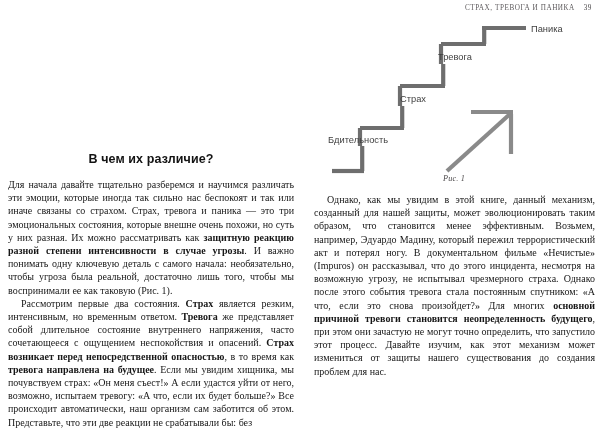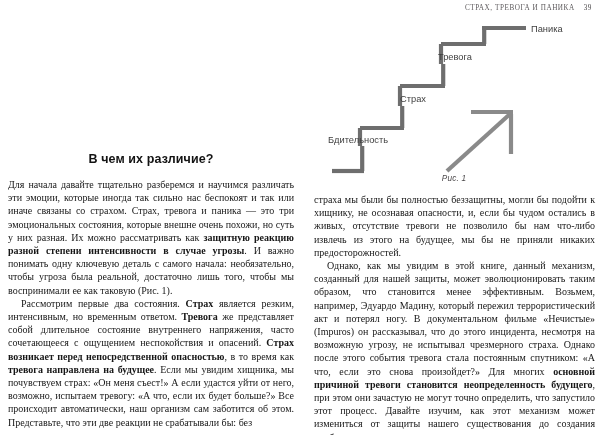--- a/index.html
+++ b/index.html
@@ -90,21 +90,21 @@
   }
   .figure svg {
     display: block;
   }
   .fig-caption {
     position: absolute;
     left: 314px;
     top: 174px;
     width: 280px;
     text-align: center;
-    font-family: Liberation Sans, sans-serif;
+    font-family: Liberation Serif, serif;
     font-style: italic;
     font-size: 8.2px;
     color: #4d4a4c;
     letter-spacing: 0.2px;
   }
   .fig-label {
     font-family: "Liberation Sans", sans-serif;
     font-size: 9.3px;
     fill: #3f3f3f;
   }
@@ -168,18 +168,17 @@
 
   <div class="col-left">
     <h2 class="section-heading">В чем их различие?</h2>
 
     <p class="body"><span>Для начала давайте тщательно разберемся и научимся различать эти эмоции, которые иногда так сильно нас беспокоят и так или иначе связаны со страхом. Страх, тревога и паника — это три эмоциональных состояния, которые внешне очень похожи, но суть у них разная. Их можно рассматривать как </span><b>защитную реакцию разной степени интенсивности в случае угрозы</b><span>. И важно понимать одну ключевую деталь с самого начала: необязательно, чтобы угроза была реальной, достаточно лишь того, чтобы мы воспринимали ее как таковую (Рис. 1).</span></p>
 
     <p class="body indent"><span>Рассмотрим первые два состояния. </span><b>Страх</b><span> является резким, интенсивным, но временным ответом. </span><b>Тревога</b><span> же представляет собой длительное состояние внутреннего напряжения, часто сочетающееся с ощущением неспокойствия и опасений. </span><b>Страх возникает перед непосредственной опасностью</b><span>, в то время как </span><b>тревога направлена на будущее</b><span>. Если мы увидим хищника, мы почувствуем страх: «Он меня съест!» А если удастся уйти от него, возможно, испытаем тревогу: «А что, если их будет больше?» Все происходит автоматически, наш организм сам заботится об этом. Представьте, что эти две реакции не срабатывали бы: без</span></p>
   </div>
 
   <div class="col-right-text">
-    <p class="body">страха мы были бы полностью беззащитны, могли бы подойти к хищнику, не осознавая опасности, и, если бы чудом остались в живых, отсутствие тревоги не позволило бы нам что-либо извлечь из этого на будущее, мы бы не приняли никаких предосторожностей.</p>
 
     <p class="body indent"><span>Однако, как мы увидим в этой книге, данный механизм, созданный для нашей защиты, может эволюционировать таким образом, что становится менее эффективным. Возьмем, например, Эдуардо Мадину, который пережил террористический акт и потерял ногу. В документальном фильме «Нечистые» (Impuros) он рассказывал, что до этого инцидента, несмотря на возможную угрозу, не испытывал чрезмерного страха. Однако после этого события тревога стала постоянным спутником: «А что, если это снова произойдет?» Для многих </span><b>основной причиной тревоги становится неопределенность будущего</b><span>, при этом они зачастую не могут точно определить, что запустило этот процесс. Давайте изучим, как этот механизм может измениться от защиты нашего существования до создания проблем для нас.</span></p>
   </div>
 
 </div>
 
 </body></html>

